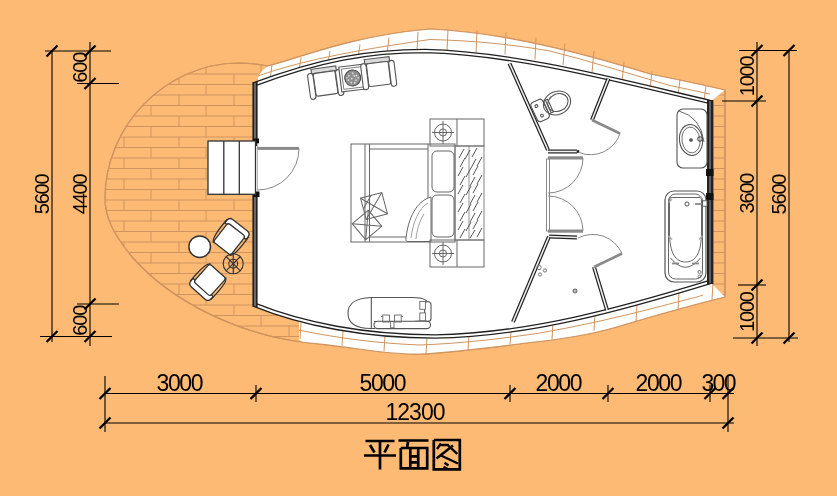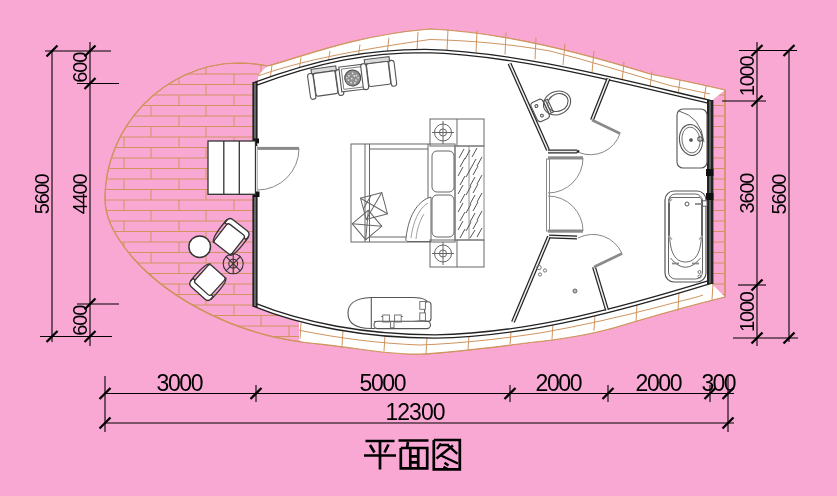--- a/index.html
+++ b/index.html
@@ -1,16 +1,16 @@
 <!DOCTYPE html>
 <html><head>
 <meta charset="utf-8">
 <style>
   html,body{margin:0;padding:0;background:#fff;}
-  #wrap{width:837px;height:496px;position:relative;background:#f9a8d4;overflow:hidden;}
+  #wrap{width:837px;height:496px;position:relative;background:#fdba74;overflow:hidden;}
   svg{display:block;}
   text{font-family:"Liberation Sans",sans-serif;fill:#000;}
 </style>
 </head>
 <body>
 <div id="wrap">
 <svg width="837" height="496" viewBox="0 0 837 496" xmlns="http://www.w3.org/2000/svg">
 <defs>
   <pattern id="brick" width="55" height="21" patternUnits="userSpaceOnUse">
     <path d="M0,0.5 H55 M0,11 H55" stroke="#d0945f" stroke-width="1" fill="none"></path>

